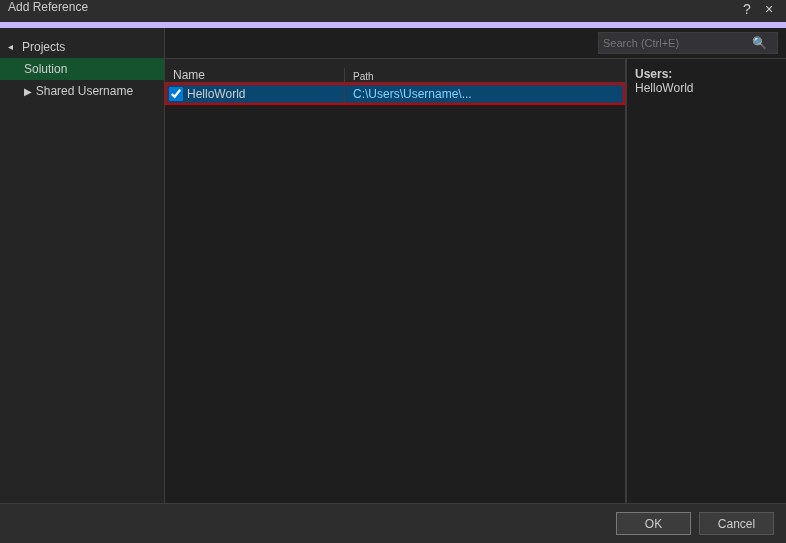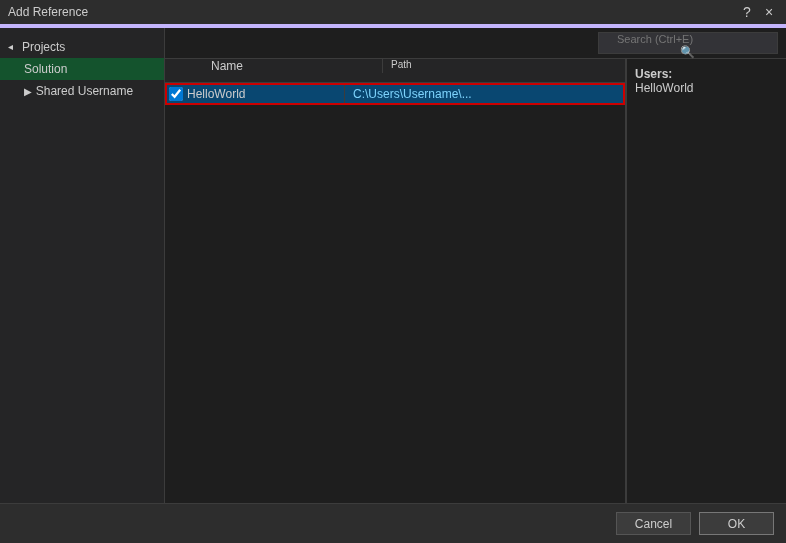--- a/index.html
+++ b/index.html
@@ -8,26 +8,26 @@
       height: 543px;
       background: #1e1e1e;
       font-family: 'Segoe UI', Arial, sans-serif;
       font-size: 12px;
       color: #cccccc;
       overflow: hidden;
     }
 
     .title-bar {
       display: flex;
-      align-items: center;
+      align-items: flex-start;
       justify-content: space-between;
       background: #2d2d2d;
       height: 28px;
       padding: 0 8px;
-      border-bottom: 4px solid #c4b5fd;
+      border-bottom: 6px solid #c4b5fd;
     }
 
     .title-bar-title {
       color: #cccccc;
       font-size: 12px;
     }
 
     .title-bar-controls {
       display: flex;
       gap: 4px;
@@ -113,21 +113,20 @@
       border-bottom: 1px solid #3c3c3c;
     }
 
     .search-input-wrapper {
       display: flex;
       align-items: center;
       background: #333337;
       border: 1px solid #3c3c3c;
       height: 22px;
       width: 180px;
-      flex-direction: column;
     }
 
     .search-input {
       background: transparent;
       border: none;
       outline: none;
       color: #969696;
       font-size: 11px;
       padding: 0 4px;
       width: 150px;
@@ -157,22 +156,21 @@
       flex: 1;
       border-right: 1px solid #3c3c3c;
       overflow: auto;
     }
 
     .table-header {
       display: flex;
       background: #252526;
       border-bottom: 1px solid #3c3c3c;
       height: 24px;
-      align-items: flex-start;
-      padding-left: 38px;
+      align-items: flex-end;
     }
 
     .col-name {
       width: 180px;
       padding: 0 8px;
       font-size: 12px;
       color: #cccccc;
       border-right: 1px solid #3c3c3c;
     }
 
@@ -359,15 +357,15 @@
         <br>
         <span class="properties-value">HelloWorld</span>
       </div>
 
     </div>
   </div>
 
 </div>
 
 <div class="bottom-bar">
+  <button class="dialog-btn primary">OK</button>
   <button class="dialog-btn">Cancel</button>
-  <button class="dialog-btn primary">OK</button>
 </div>
 
 </body></html>

